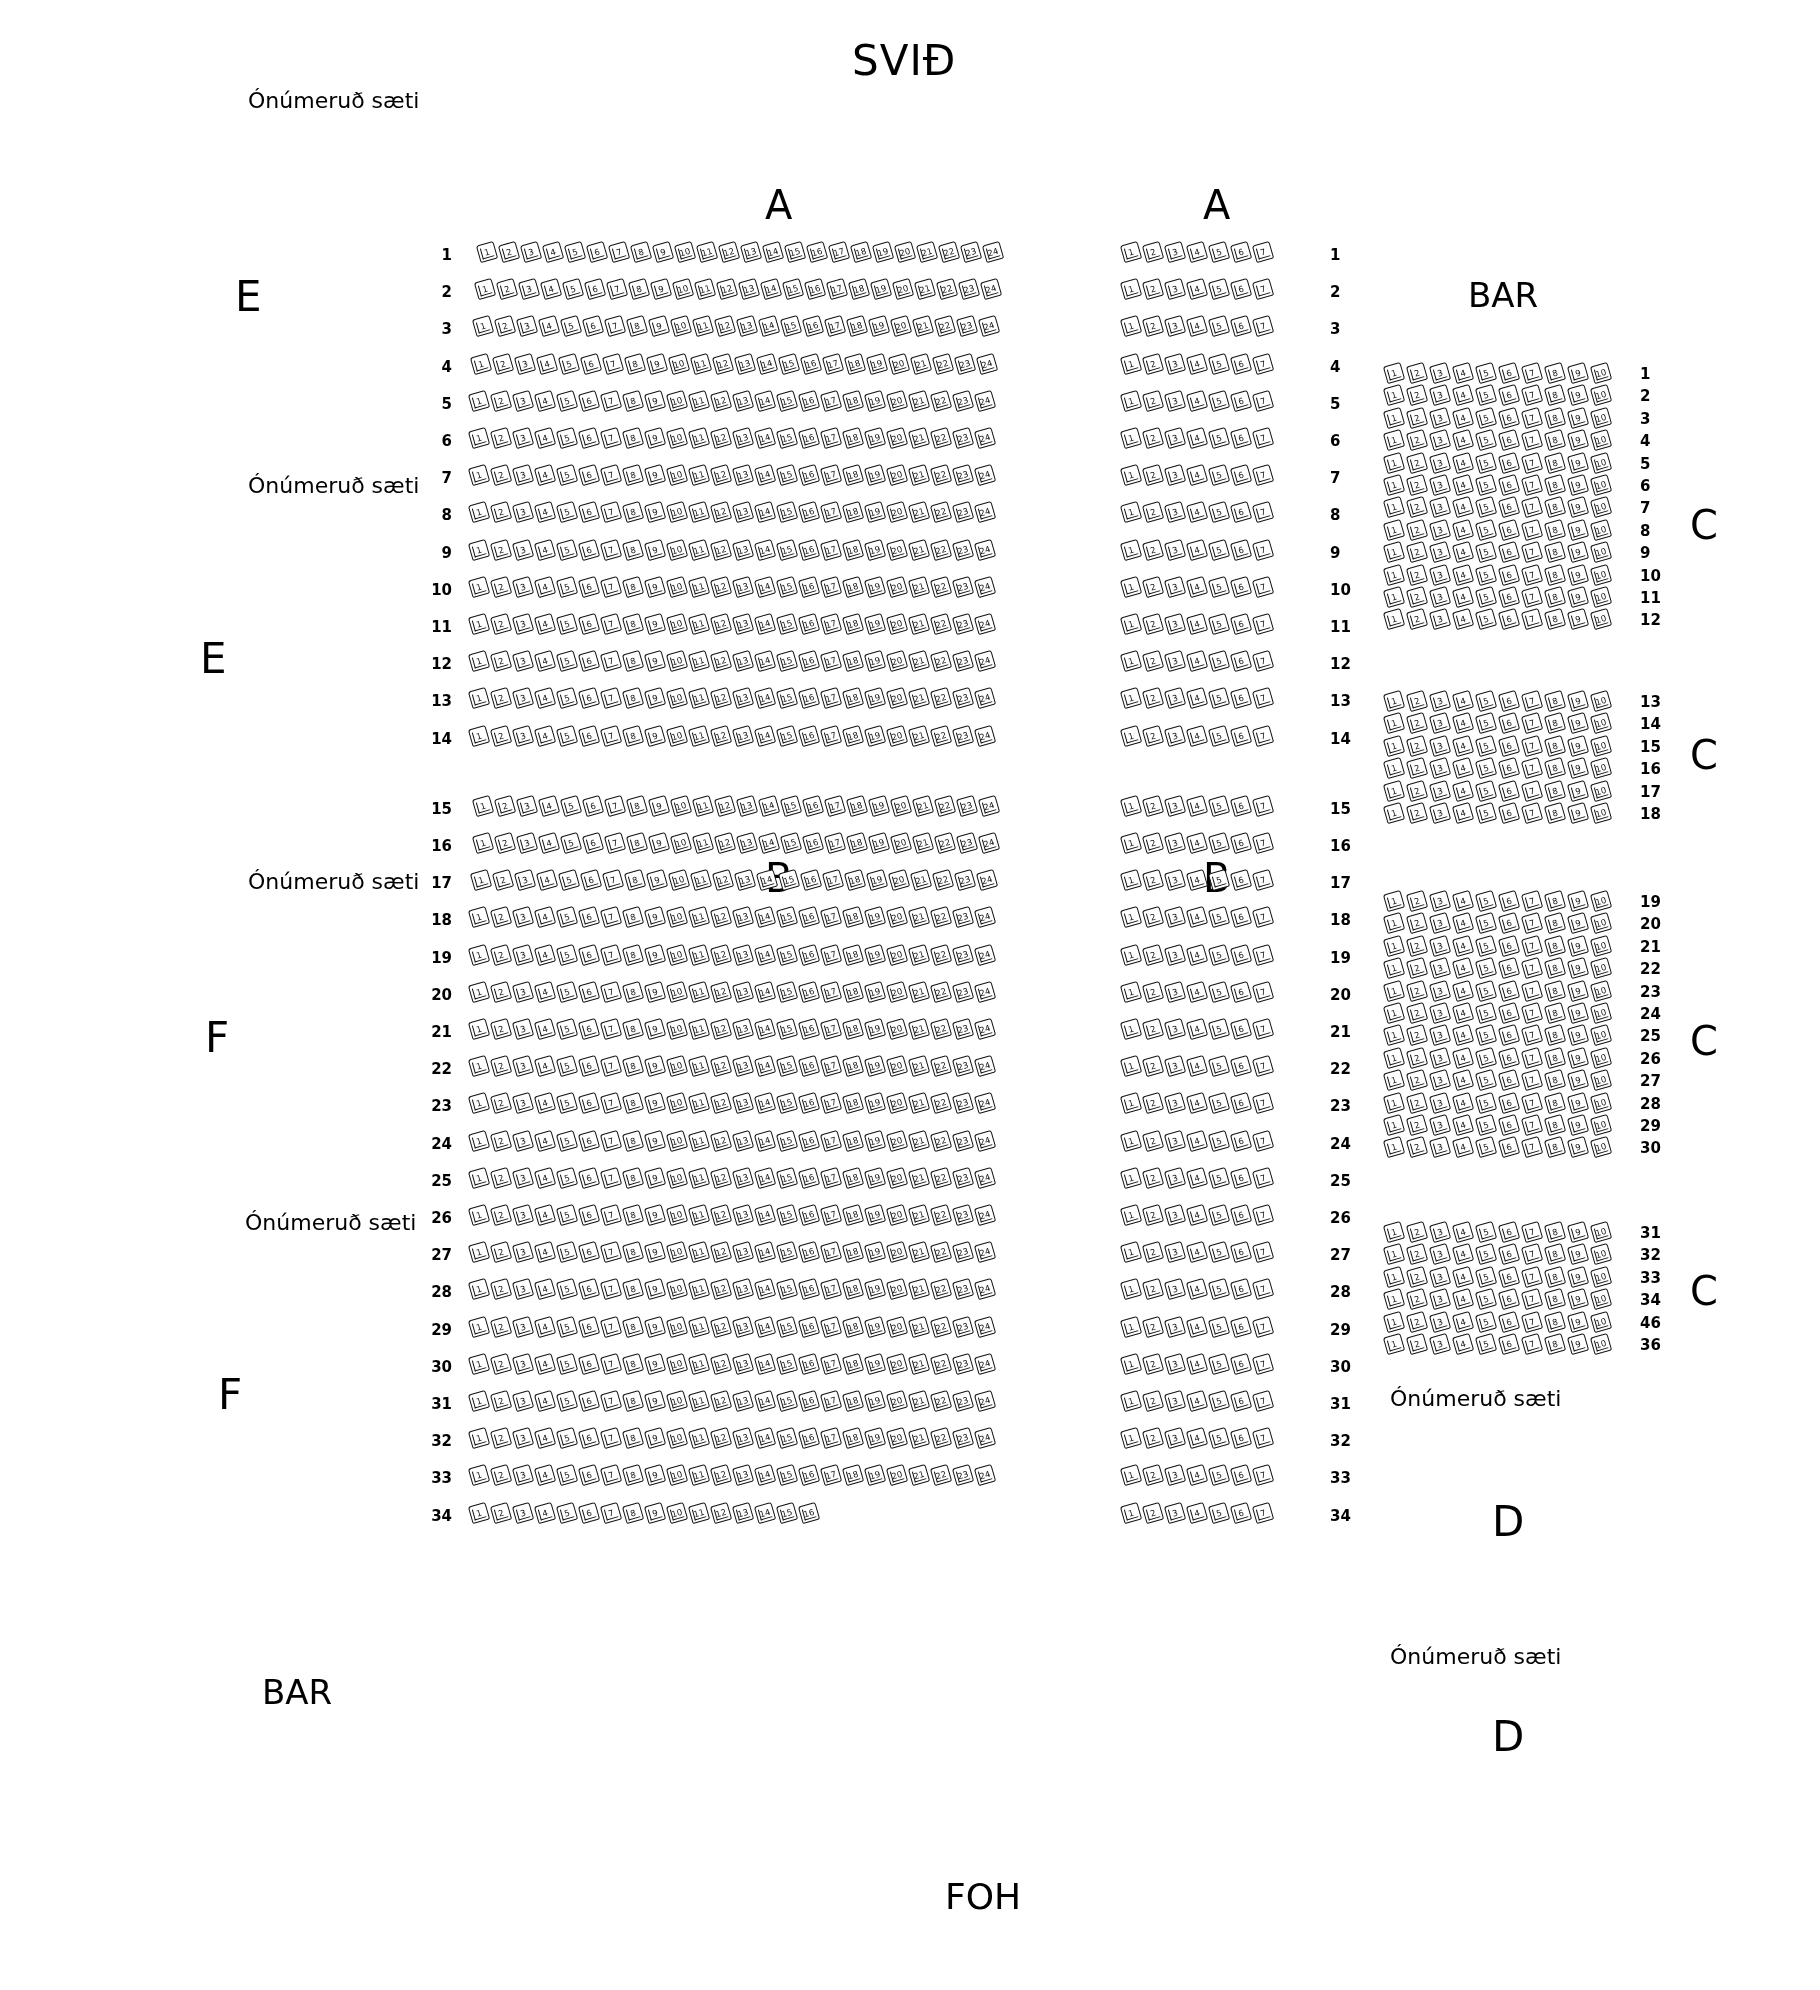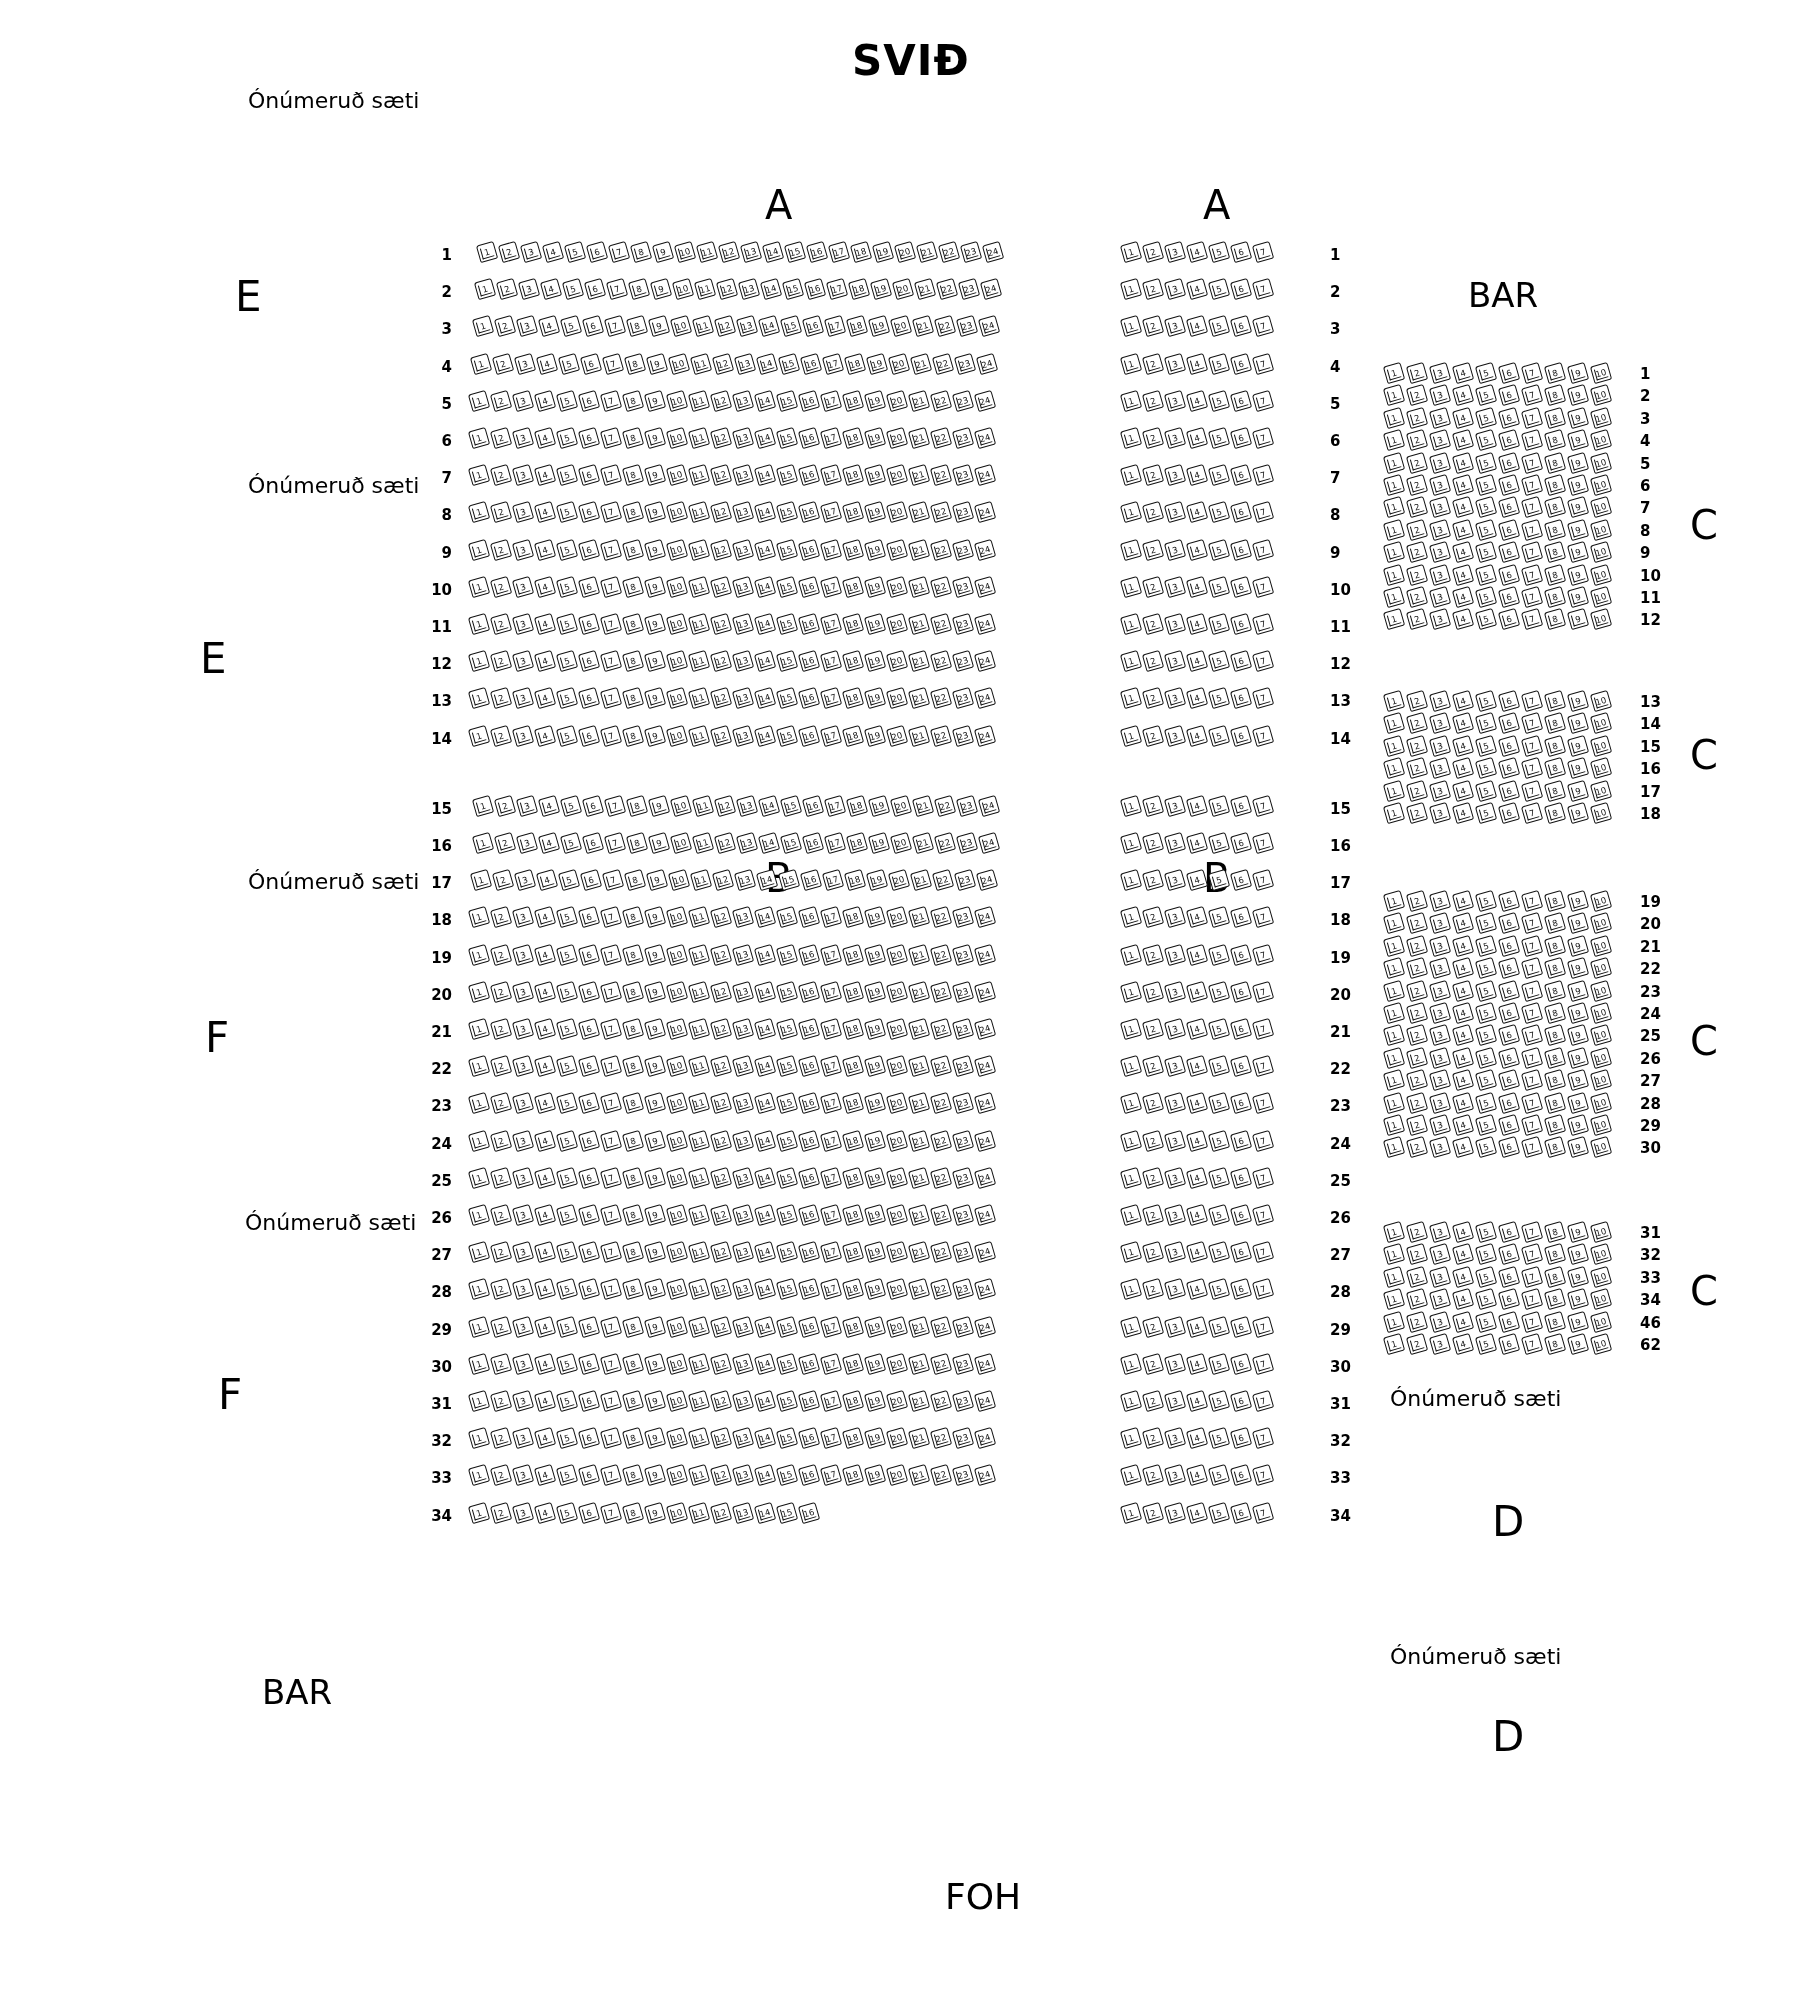--- a/index.html
+++ b/index.html
@@ -12,21 +12,20 @@
     height: 1990px;
     position: relative;
     font-family: "DejaVu Sans", "Liberation Sans", sans-serif;
     color: #000000;
     overflow: hidden;
   }
   .stage-label {
     position: absolute;
     font-size: 42px;
     letter-spacing: 1px;
-    font-weight: bold;
   }
   .foh-label {
     position: absolute;
     font-size: 36px;
     text-align: right;
   }
   .zone-letter {
     position: absolute;
     font-size: 42px;
     font-weight: 400;
@@ -341,14 +340,14 @@
     <div class="rownum right" style="left: 1640px; width: 30px; top: 1226px;">31</div>
     <div class="seat-row cblock" style="left: 1385px; top: 1245.4px;"><span class="seat"><span class="chair"></span><span class="num">1</span></span><span class="seat"><span class="chair"></span><span class="num">2</span></span><span class="seat"><span class="chair"></span><span class="num">3</span></span><span class="seat"><span class="chair"></span><span class="num">4</span></span><span class="seat"><span class="chair"></span><span class="num">5</span></span><span class="seat"><span class="chair"></span><span class="num">6</span></span><span class="seat"><span class="chair"></span><span class="num">7</span></span><span class="seat"><span class="chair"></span><span class="num">8</span></span><span class="seat"><span class="chair"></span><span class="num">9</span></span><span class="seat"><span class="chair"></span><span class="num">10</span></span></div>
     <div class="rownum right" style="left: 1640px; width: 30px; top: 1248.4px;">32</div>
     <div class="seat-row cblock" style="left: 1385px; top: 1267.8px;"><span class="seat"><span class="chair"></span><span class="num">1</span></span><span class="seat"><span class="chair"></span><span class="num">2</span></span><span class="seat"><span class="chair"></span><span class="num">3</span></span><span class="seat"><span class="chair"></span><span class="num">4</span></span><span class="seat"><span class="chair"></span><span class="num">5</span></span><span class="seat"><span class="chair"></span><span class="num">6</span></span><span class="seat"><span class="chair"></span><span class="num">7</span></span><span class="seat"><span class="chair"></span><span class="num">8</span></span><span class="seat"><span class="chair"></span><span class="num">9</span></span><span class="seat"><span class="chair"></span><span class="num">10</span></span></div>
     <div class="rownum right" style="left: 1640px; width: 30px; top: 1270.8px;">33</div>
     <div class="seat-row cblock" style="left: 1385px; top: 1290.2px;"><span class="seat"><span class="chair"></span><span class="num">1</span></span><span class="seat"><span class="chair"></span><span class="num">2</span></span><span class="seat"><span class="chair"></span><span class="num">3</span></span><span class="seat"><span class="chair"></span><span class="num">4</span></span><span class="seat"><span class="chair"></span><span class="num">5</span></span><span class="seat"><span class="chair"></span><span class="num">6</span></span><span class="seat"><span class="chair"></span><span class="num">7</span></span><span class="seat"><span class="chair"></span><span class="num">8</span></span><span class="seat"><span class="chair"></span><span class="num">9</span></span><span class="seat"><span class="chair"></span><span class="num">10</span></span></div>
     <div class="rownum right" style="left: 1640px; width: 30px; top: 1293.2px;">34</div>
     <div class="seat-row cblock" style="left: 1385px; top: 1312.6px;"><span class="seat"><span class="chair"></span><span class="num">1</span></span><span class="seat"><span class="chair"></span><span class="num">2</span></span><span class="seat"><span class="chair"></span><span class="num">3</span></span><span class="seat"><span class="chair"></span><span class="num">4</span></span><span class="seat"><span class="chair"></span><span class="num">5</span></span><span class="seat"><span class="chair"></span><span class="num">6</span></span><span class="seat"><span class="chair"></span><span class="num">7</span></span><span class="seat"><span class="chair"></span><span class="num">8</span></span><span class="seat"><span class="chair"></span><span class="num">9</span></span><span class="seat"><span class="chair"></span><span class="num">10</span></span></div>
     <div class="rownum right" style="left: 1640px; width: 30px; top: 1315.6px;">46</div>
     <div class="seat-row cblock" style="left: 1385px; top: 1335px;"><span class="seat"><span class="chair"></span><span class="num">1</span></span><span class="seat"><span class="chair"></span><span class="num">2</span></span><span class="seat"><span class="chair"></span><span class="num">3</span></span><span class="seat"><span class="chair"></span><span class="num">4</span></span><span class="seat"><span class="chair"></span><span class="num">5</span></span><span class="seat"><span class="chair"></span><span class="num">6</span></span><span class="seat"><span class="chair"></span><span class="num">7</span></span><span class="seat"><span class="chair"></span><span class="num">8</span></span><span class="seat"><span class="chair"></span><span class="num">9</span></span><span class="seat"><span class="chair"></span><span class="num">10</span></span></div>
-    <div class="rownum right" style="left: 1640px; width: 30px; top: 1338px;">62</div>
+    <div class="rownum right" style="left: 1640px; width: 30px; top: 1338px;">36</div>
   </div>
 
 </body></html>

